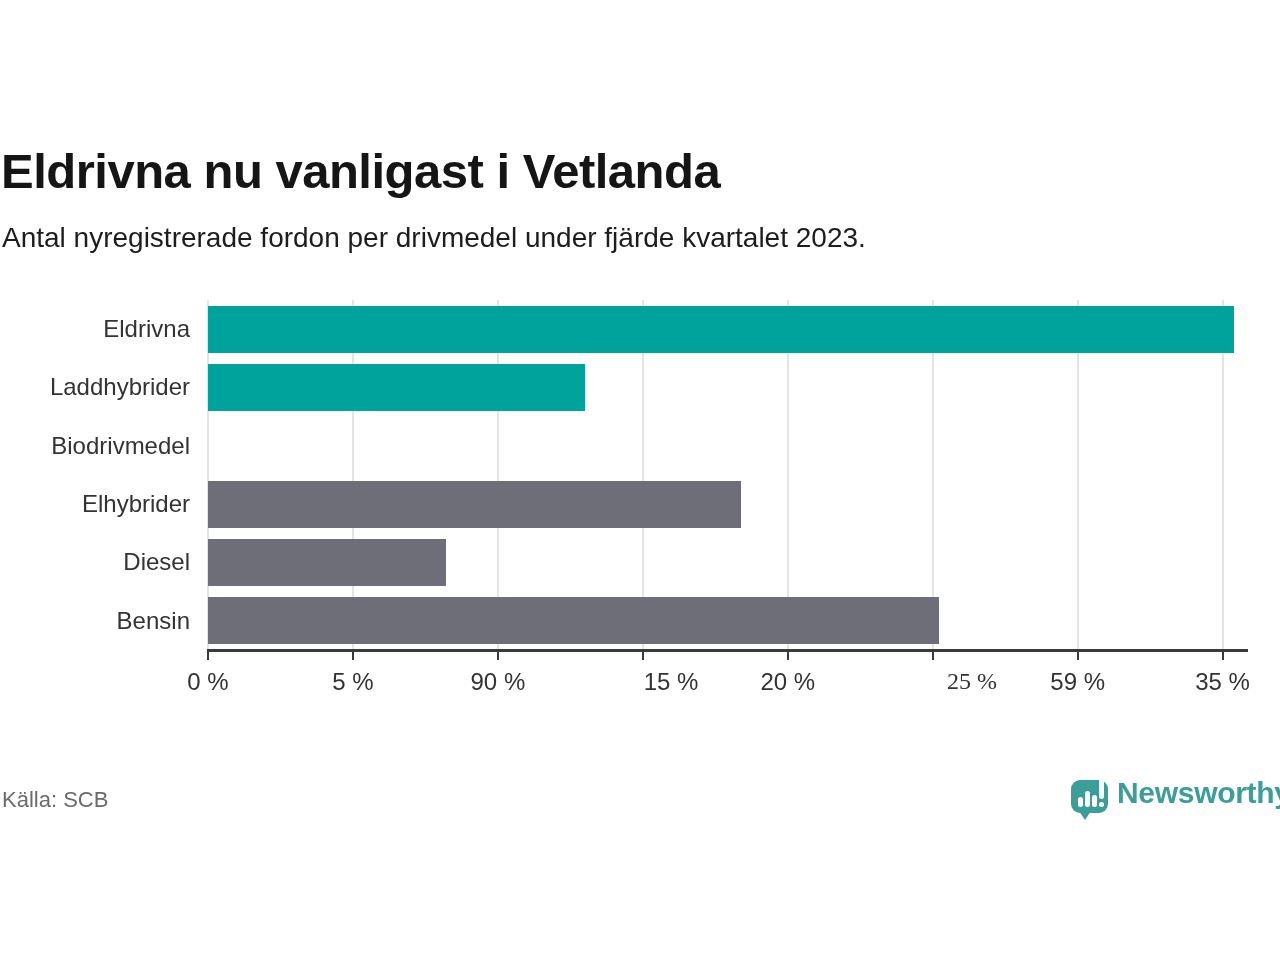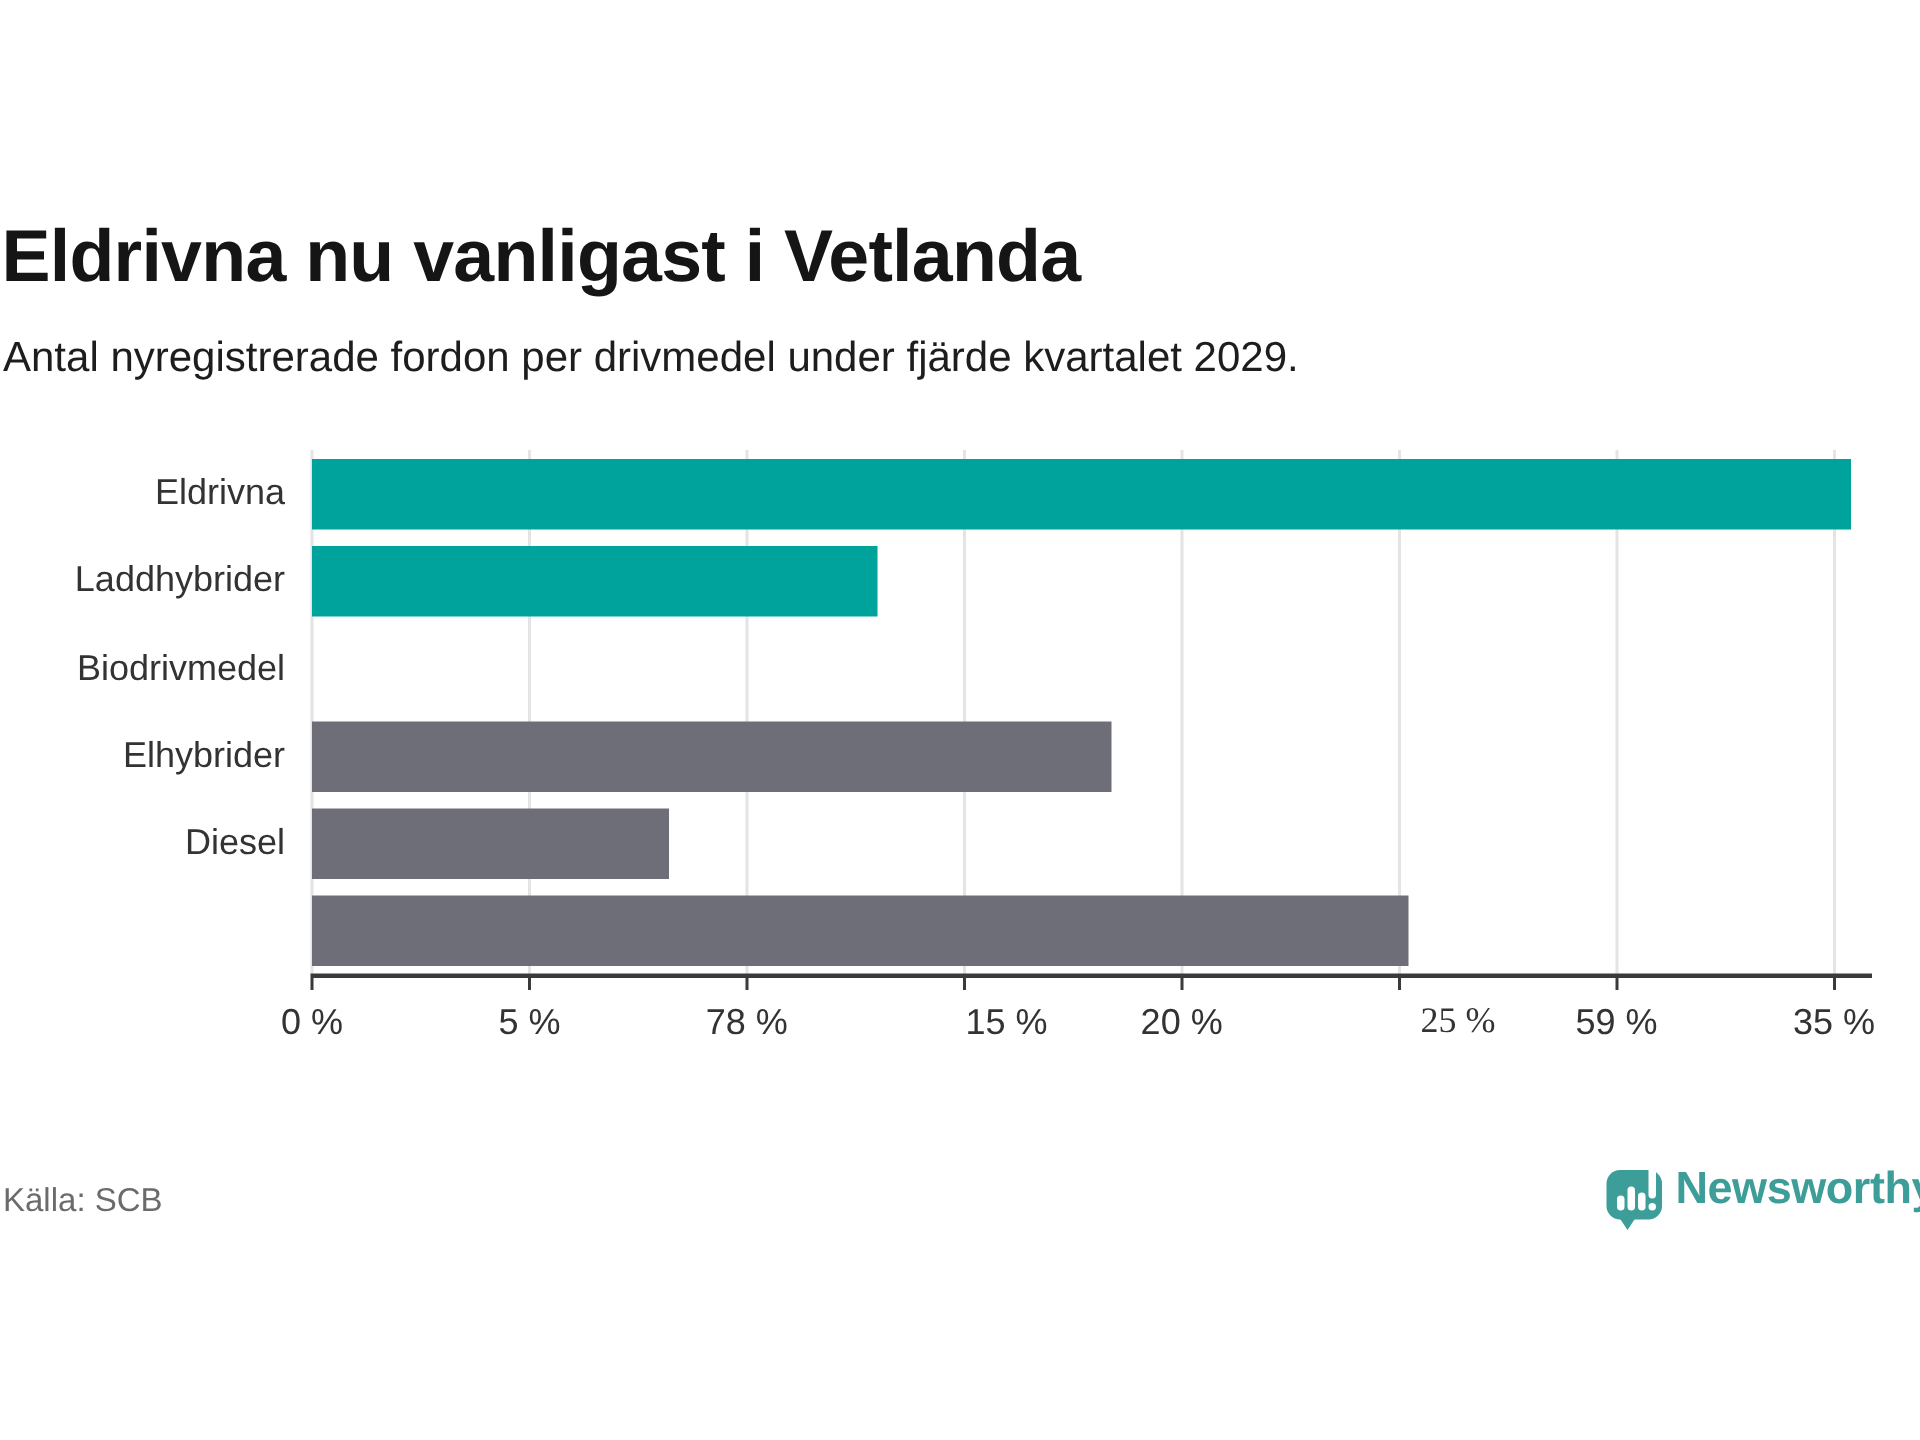--- a/index.html
+++ b/index.html
@@ -51,28 +51,29 @@
     position:absolute;left:46px;top:2px;
     font-size:30px;font-weight:600;color:#3d9e99;letter-spacing:-0.3px;
   }
 </style>
 </head>
 <body>
 
 <div class="canvas">
 
   <h1 class="chart-title">Eldrivna nu vanligast i Vetlanda</h1>
-  <p class="chart-subtitle">Antal nyregistrerade fordon per drivmedel under fjärde kvartalet 2029.</p>
+  <p class="chart-subtitle">Antal nyregistrerade fordon per drivmedel under fjärde kvartalet 2023.</p>
 
   <div class="y-labels">
       <div class="y-label" style="top: 58.3333px; height: 58.3333px; line-height: 58.3333px;">Laddhybrider</div>
       <div class="y-label" style="top: 0px; height: 58.3333px; line-height: 58.3333px;">Eldrivna</div>
       <div class="y-label" style="top: 116.667px; height: 58.3333px; line-height: 58.3333px;">Biodrivmedel</div>
       <div class="y-label" style="top: 233.333px; height: 58.3333px; line-height: 58.3333px;">Diesel</div>
       <div class="y-label" style="top: 175px; height: 58.3333px; line-height: 58.3333px;">Elhybrider</div>
+      <div class="y-label" style="top: 291.667px; height: 58.3333px; line-height: 58.3333px;">Bensin</div>
     </div>
   <div class="plot">
       <div class="gridline" style="left: -1px;"></div>
       <div class="gridline" style="left: 143.944px;"></div>
       <div class="gridline" style="left: 288.888px;"></div>
       <div class="gridline" style="left: 433.831px;"></div>
       <div class="gridline" style="left: 578.775px;"></div>
       <div class="gridline" style="left: 723.719px;"></div>
       <div class="gridline" style="left: 868.663px;"></div>
       <div class="gridline" style="left: 1013.61px;"></div>
@@ -82,21 +83,21 @@
       <div class="bar" style="top: 239px; left: 0px; width: 237.708px; background: rgb(110, 110, 120);"></div>
       <div class="bar" style="top: 297.333px; left: 0px; width: 730.517px; background: rgb(110, 110, 120);"></div>
     </div>
   <div class="x-axis-line"></div>
   <div id="x-axis-ticks">
       <div class="x-tick" style="left: 207px;"></div>
       <div class="x-tick-label" style="left: 208px;">0 %</div>
       <div class="x-tick" style="left: 351.944px;"></div>
       <div class="x-tick-label" style="left: 352.944px;">5 %</div>
       <div class="x-tick" style="left: 496.888px;"></div>
-      <div class="x-tick-label" style="left: 497.888px;">78 %</div>
+      <div class="x-tick-label" style="left: 497.888px;">90 %</div>
       <div class="x-tick" style="left: 641.831px;"></div>
       <div class="x-tick-label" style="left: 671px;">15 %</div>
       <div class="x-tick" style="left: 786.775px;"></div>
       <div class="x-tick-label" style="left: 787.775px;">20 %</div>
       <div class="x-tick" style="left: 931.719px;"></div>
       <div class="x-tick-label" style="left: 972px; font-family: Liberation Serif, serif;">25 %</div>
       <div class="x-tick" style="left: 1076.66px;"></div>
       <div class="x-tick-label" style="left: 1077.66px;">59 %</div>
       <div class="x-tick" style="left: 1221.61px;"></div>
       <div class="x-tick-label" style="left: 1222.61px;">35 %</div>

